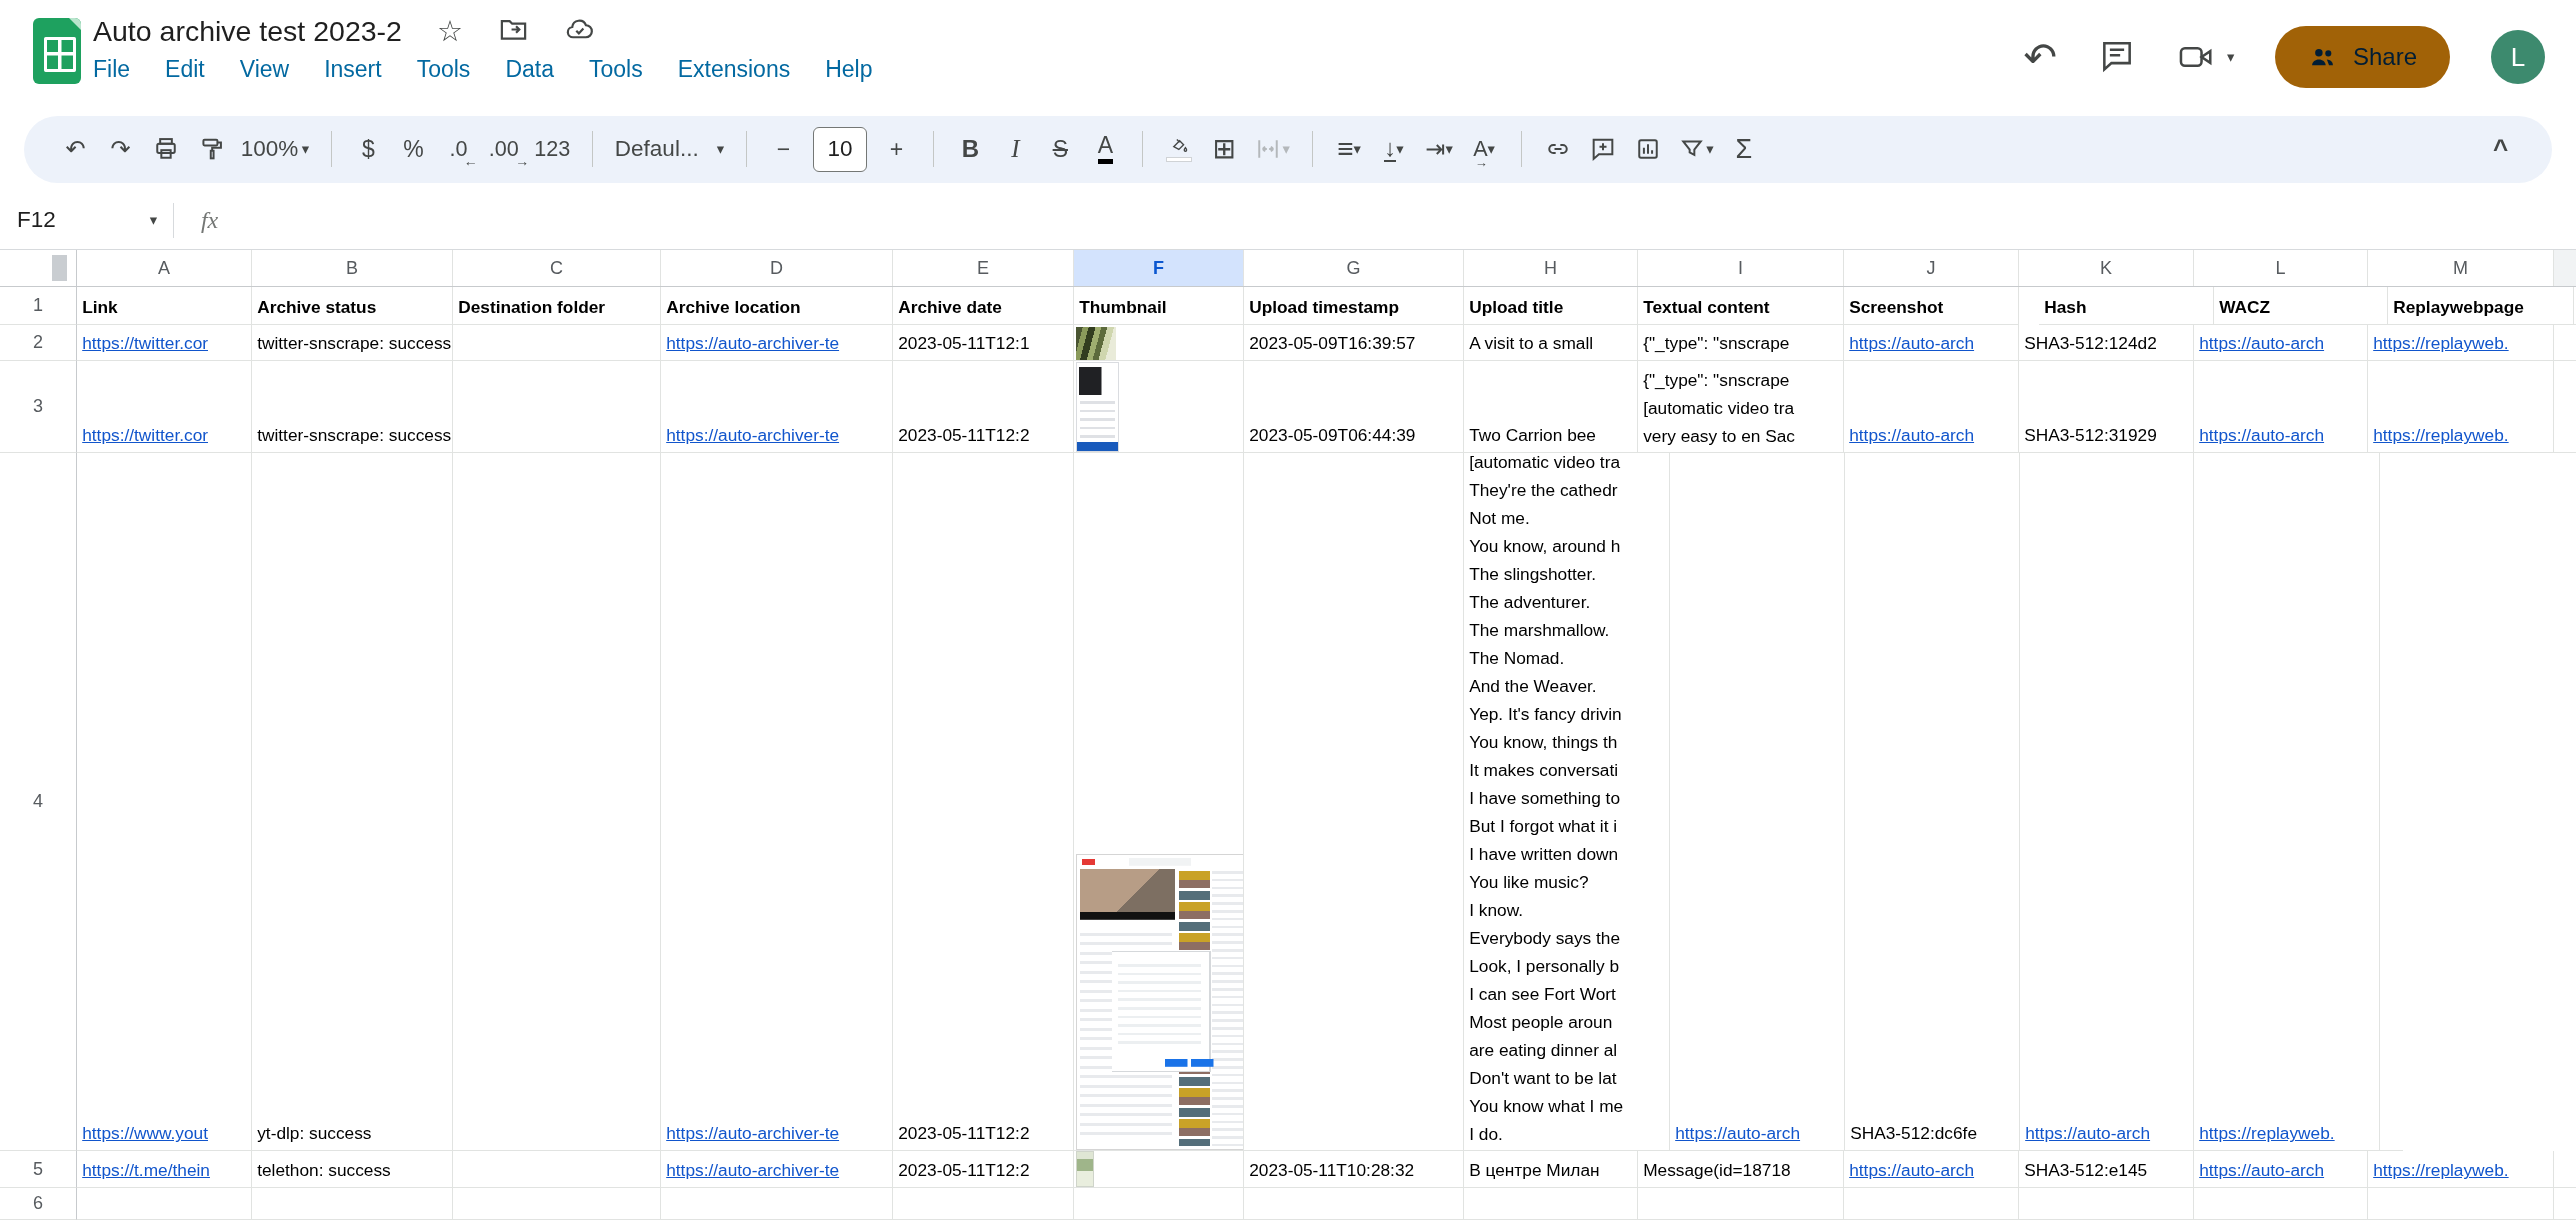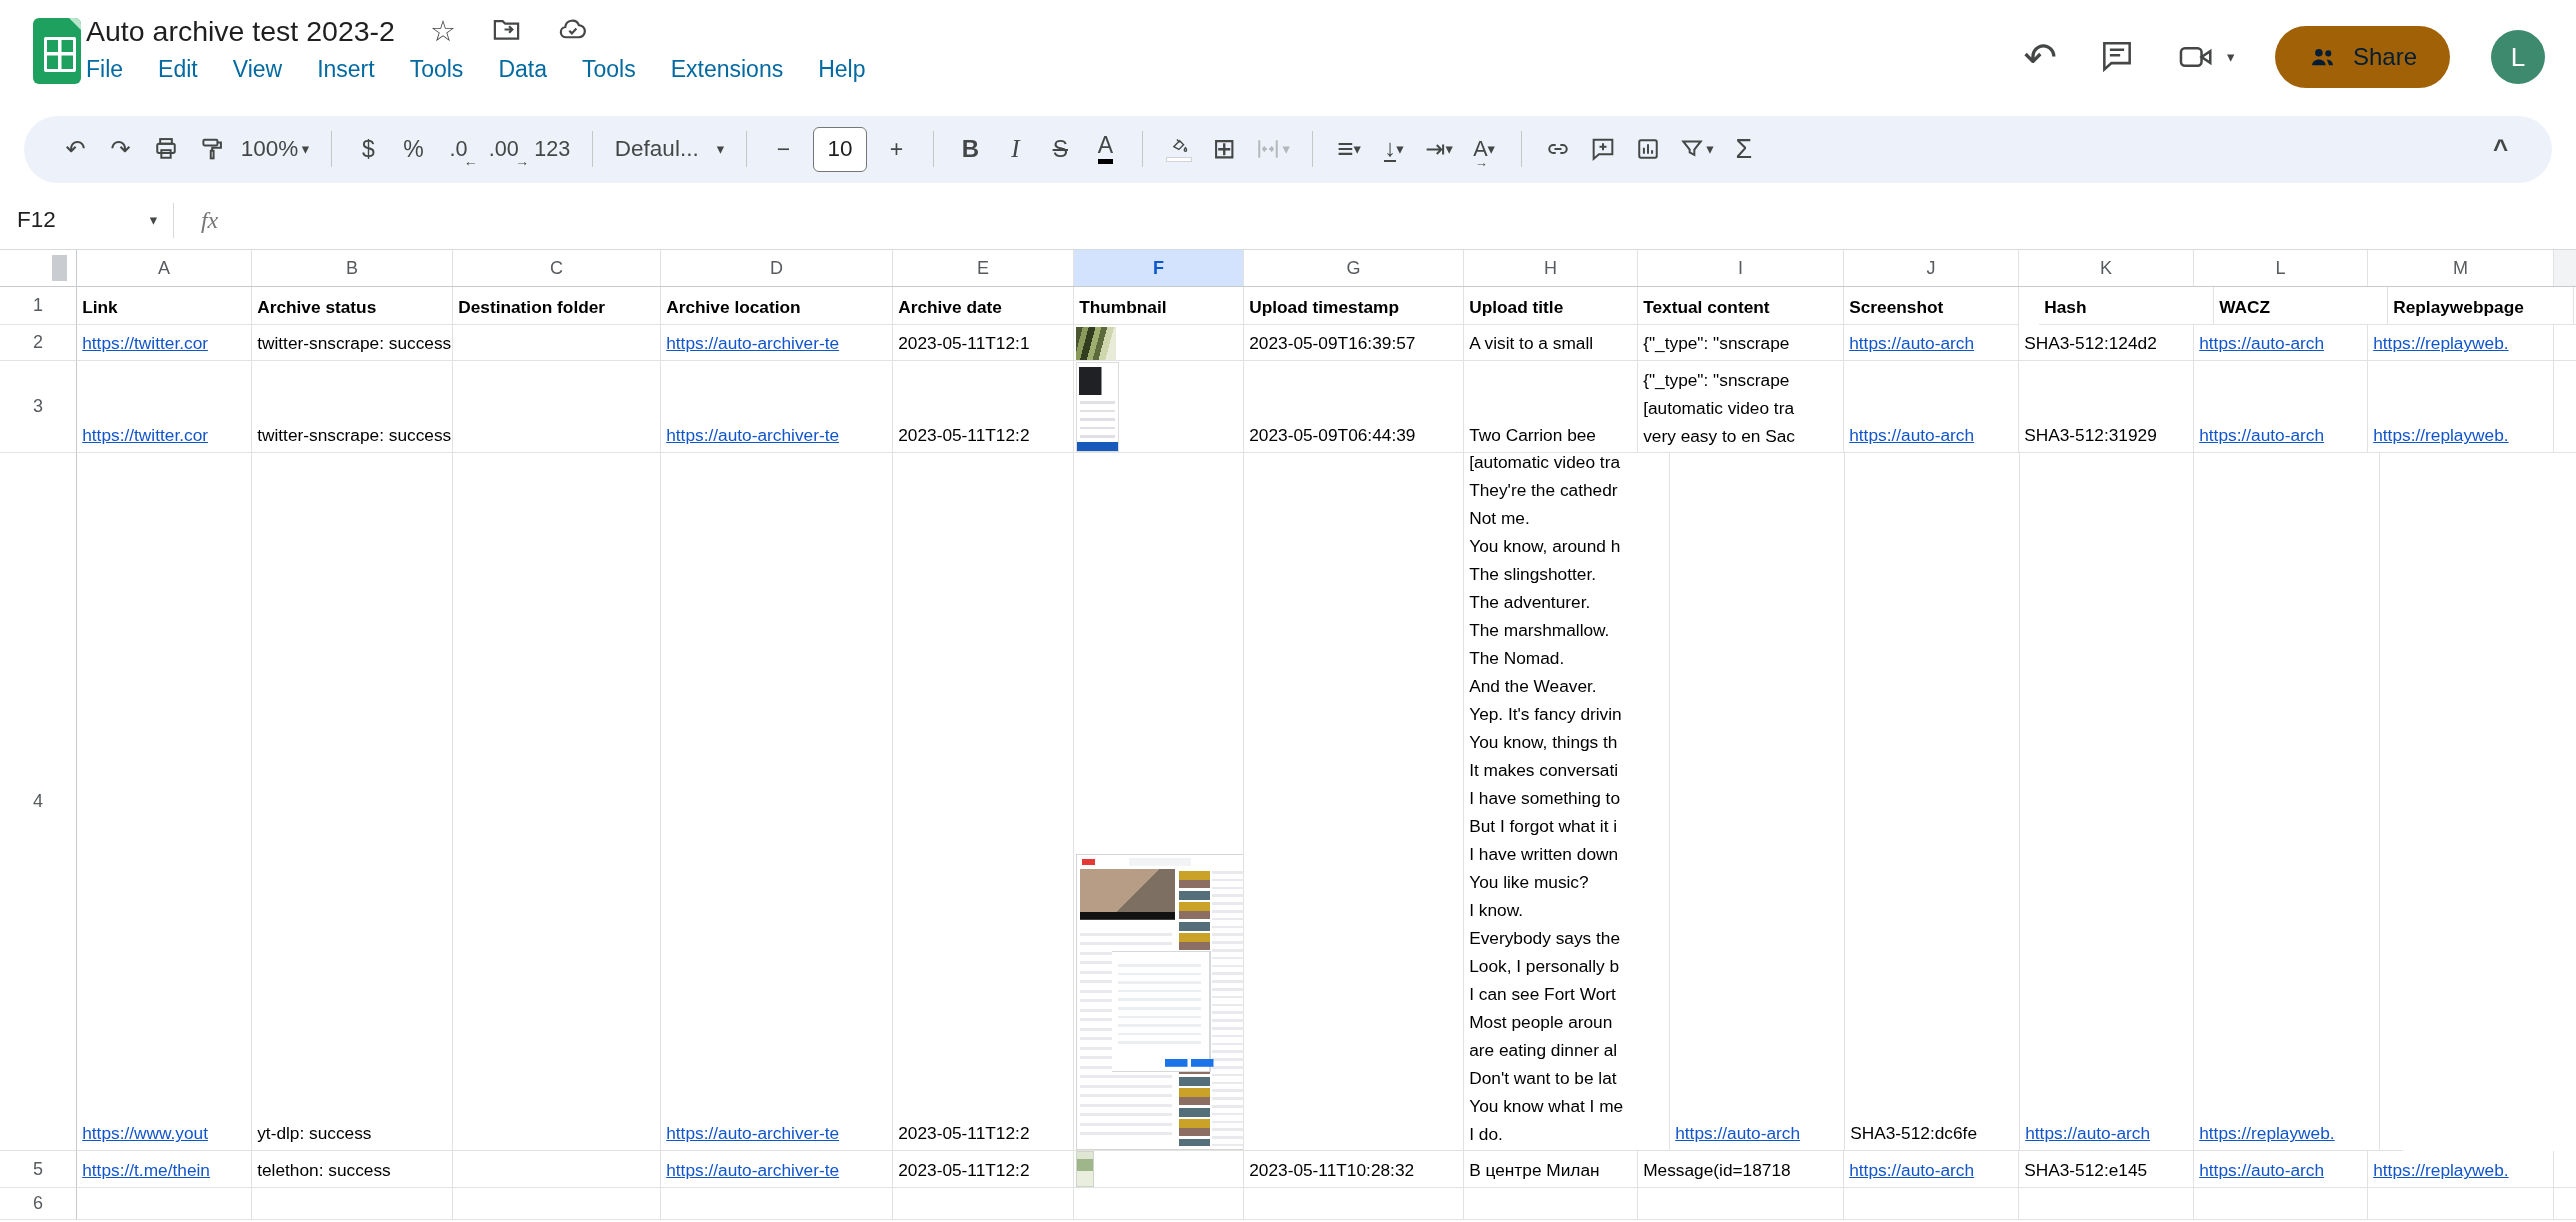--- a/index.html
+++ b/index.html
@@ -7,21 +7,21 @@
        font-family:"Liberation Sans",sans-serif;-webkit-font-smoothing:antialiased}
   
   .topbar{display:flex;align-items:flex-start;height:112px;padding:14px 31px 0 33px}
   .logo{width:48px;height:66px;border-radius:6px;background:#1ea15f;position:relative;margin-top:3.5px;flex:none}
   .logo::before{content:"";position:absolute;left:11.2px;top:19px;width:26px;height:29px;
     background:linear-gradient(#fff,#fff) 0 12px/26px 3.5px no-repeat,
                linear-gradient(#fff,#fff) 11.2px 0/3.5px 29px no-repeat;
     border:3.5px solid #fff;border-radius:1.7px}
   .logo::after{content:"";position:absolute;right:0;top:0;border-style:solid;border-width:0 12px 12px 0;
     border-color:transparent #b9e5cd transparent transparent;border-radius:0 6px 0 0}
-  .tblock{margin-left:5px;flex:1;min-width:0}
+  .tblock{margin-left:12px;flex:1;min-width:0}
   .trow{display:flex;align-items:center}
   .doc-title{font-size:28.5px;color:#1f1f1f;white-space:nowrap}
   .ticons{display:flex;align-items:center;gap:35px;margin-left:35px;color:#444746}
   .ticons .gi{font-size:29px;line-height:1}
   .ticons svg{width:31px;height:31px;stroke:#444746;fill:none;stroke-width:1.7}
   .menus{display:flex;gap:35px;margin-top:7.8px;font-size:23px;color:#0369a1}
   .menu-item{cursor:default}
   .rcluster{display:flex;align-items:center;gap:41px;margin-top:12px}
   .rcluster .gi{font-size:38px;color:#444746;line-height:1}
   .rcluster svg{width:38px;height:38px;stroke:#444746;fill:none;stroke-width:1.6}

